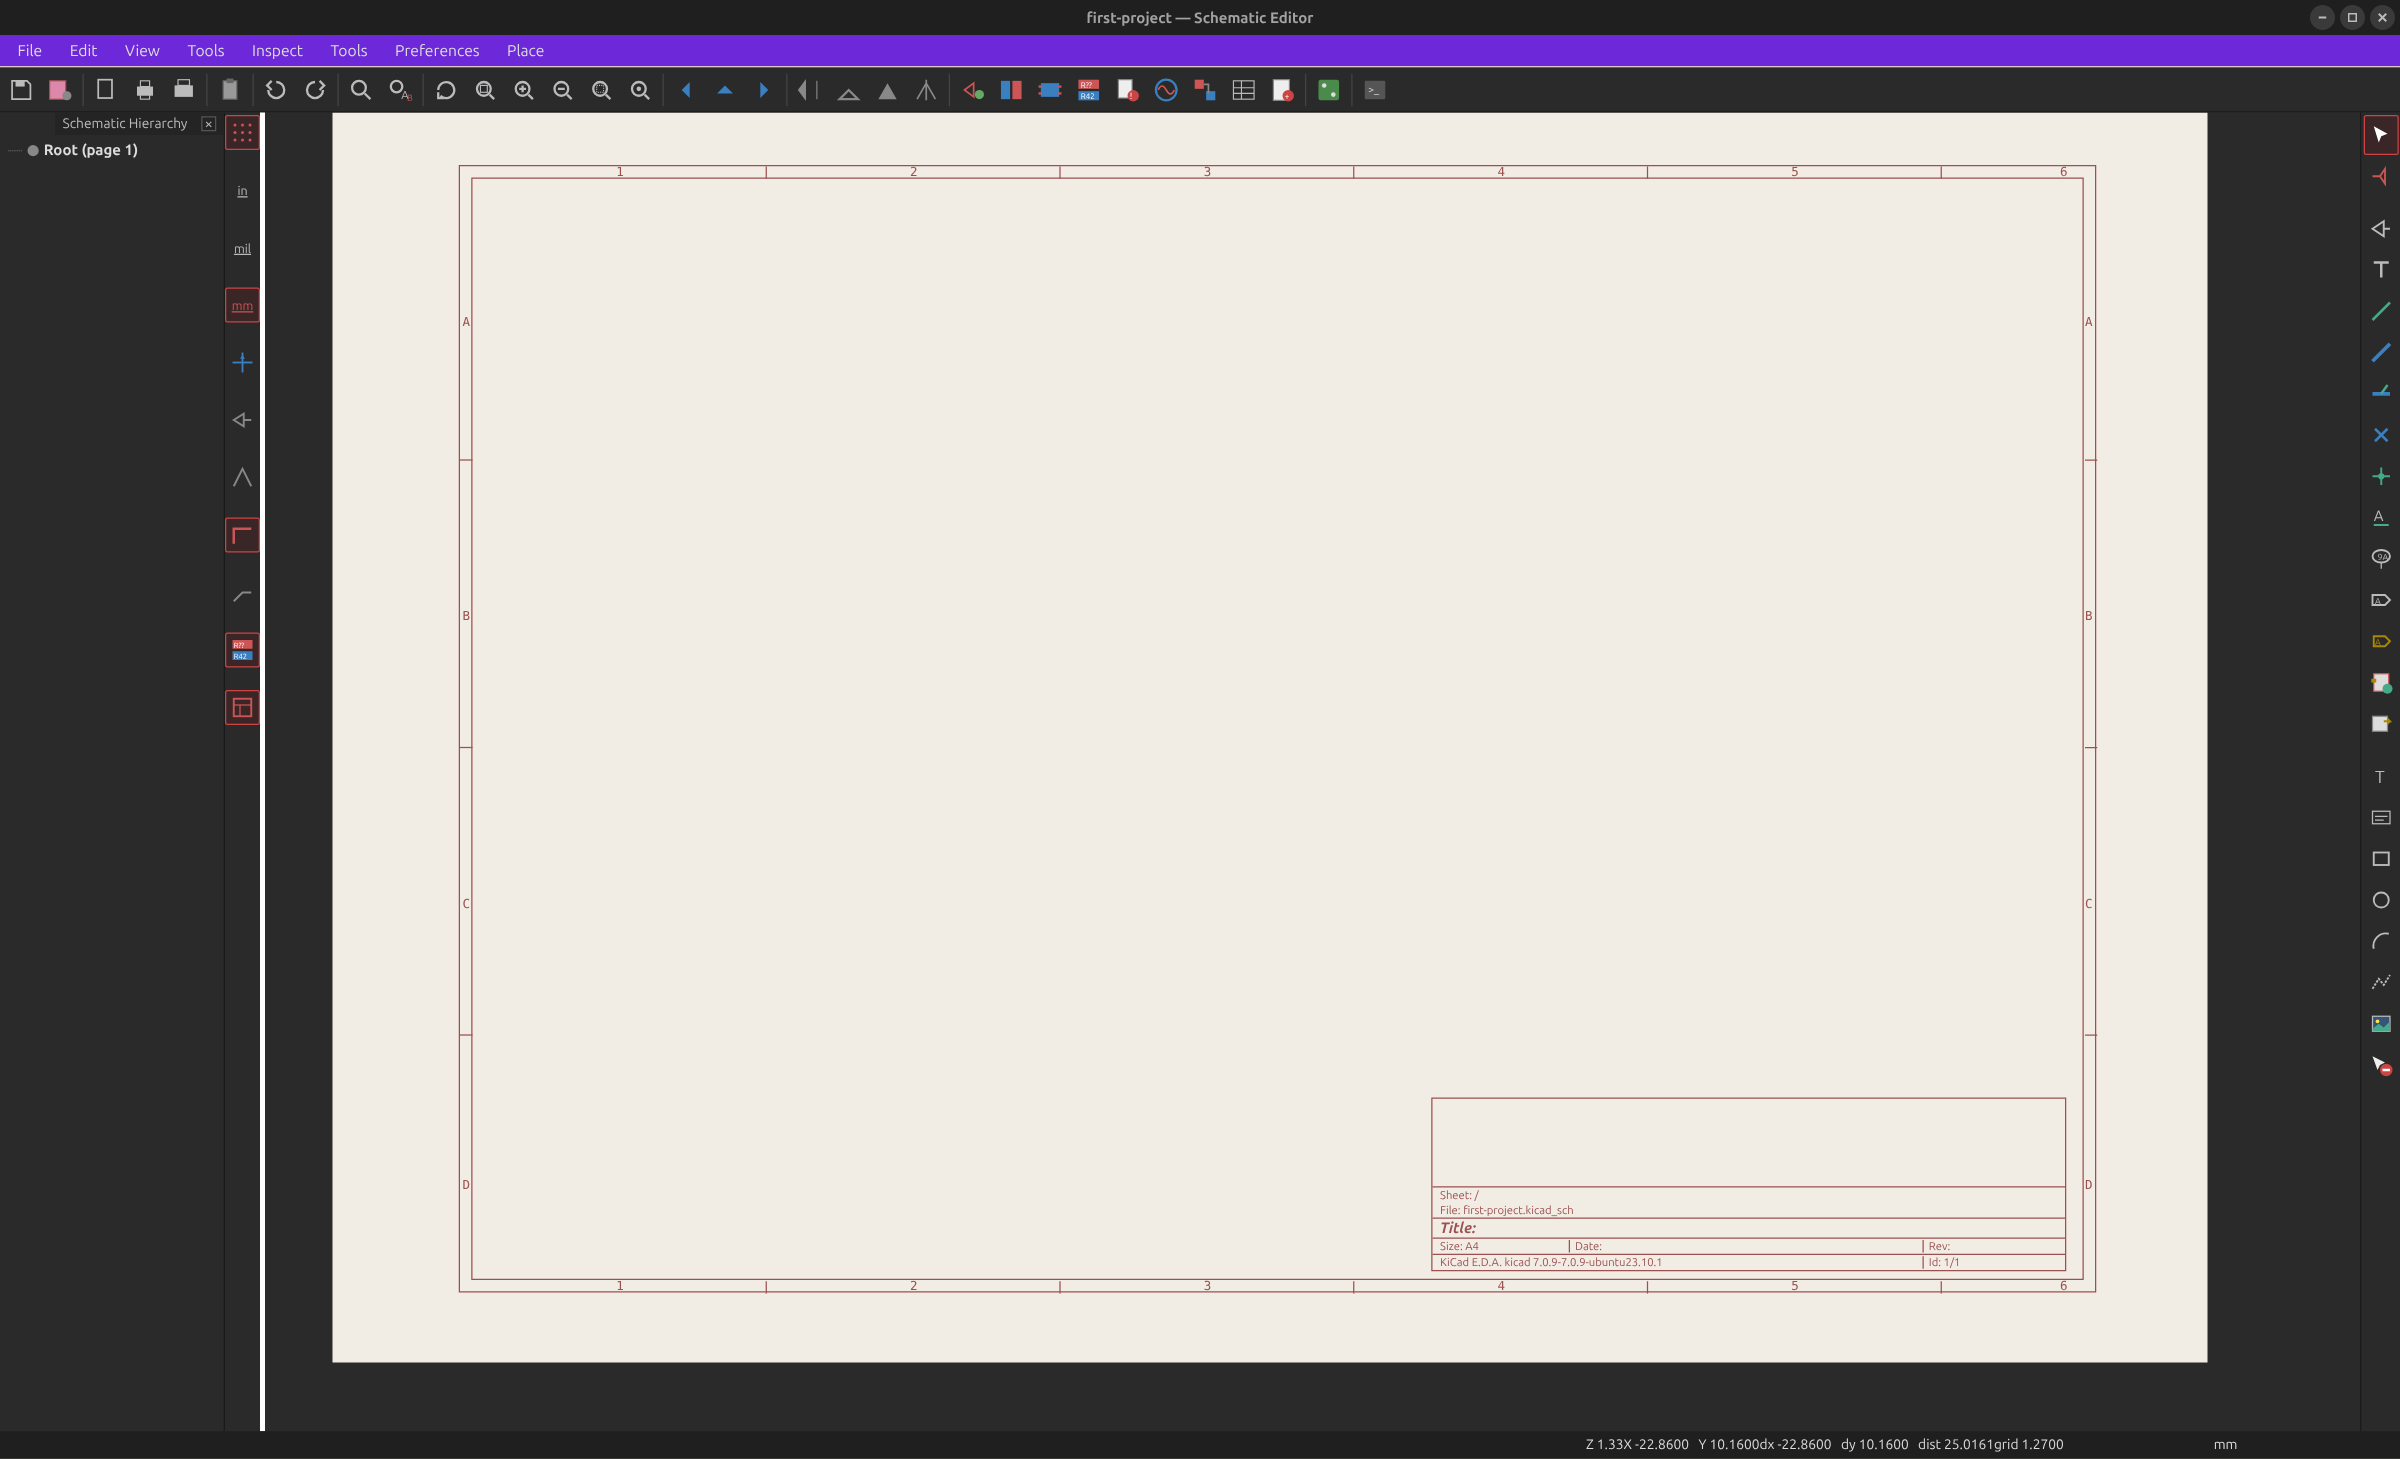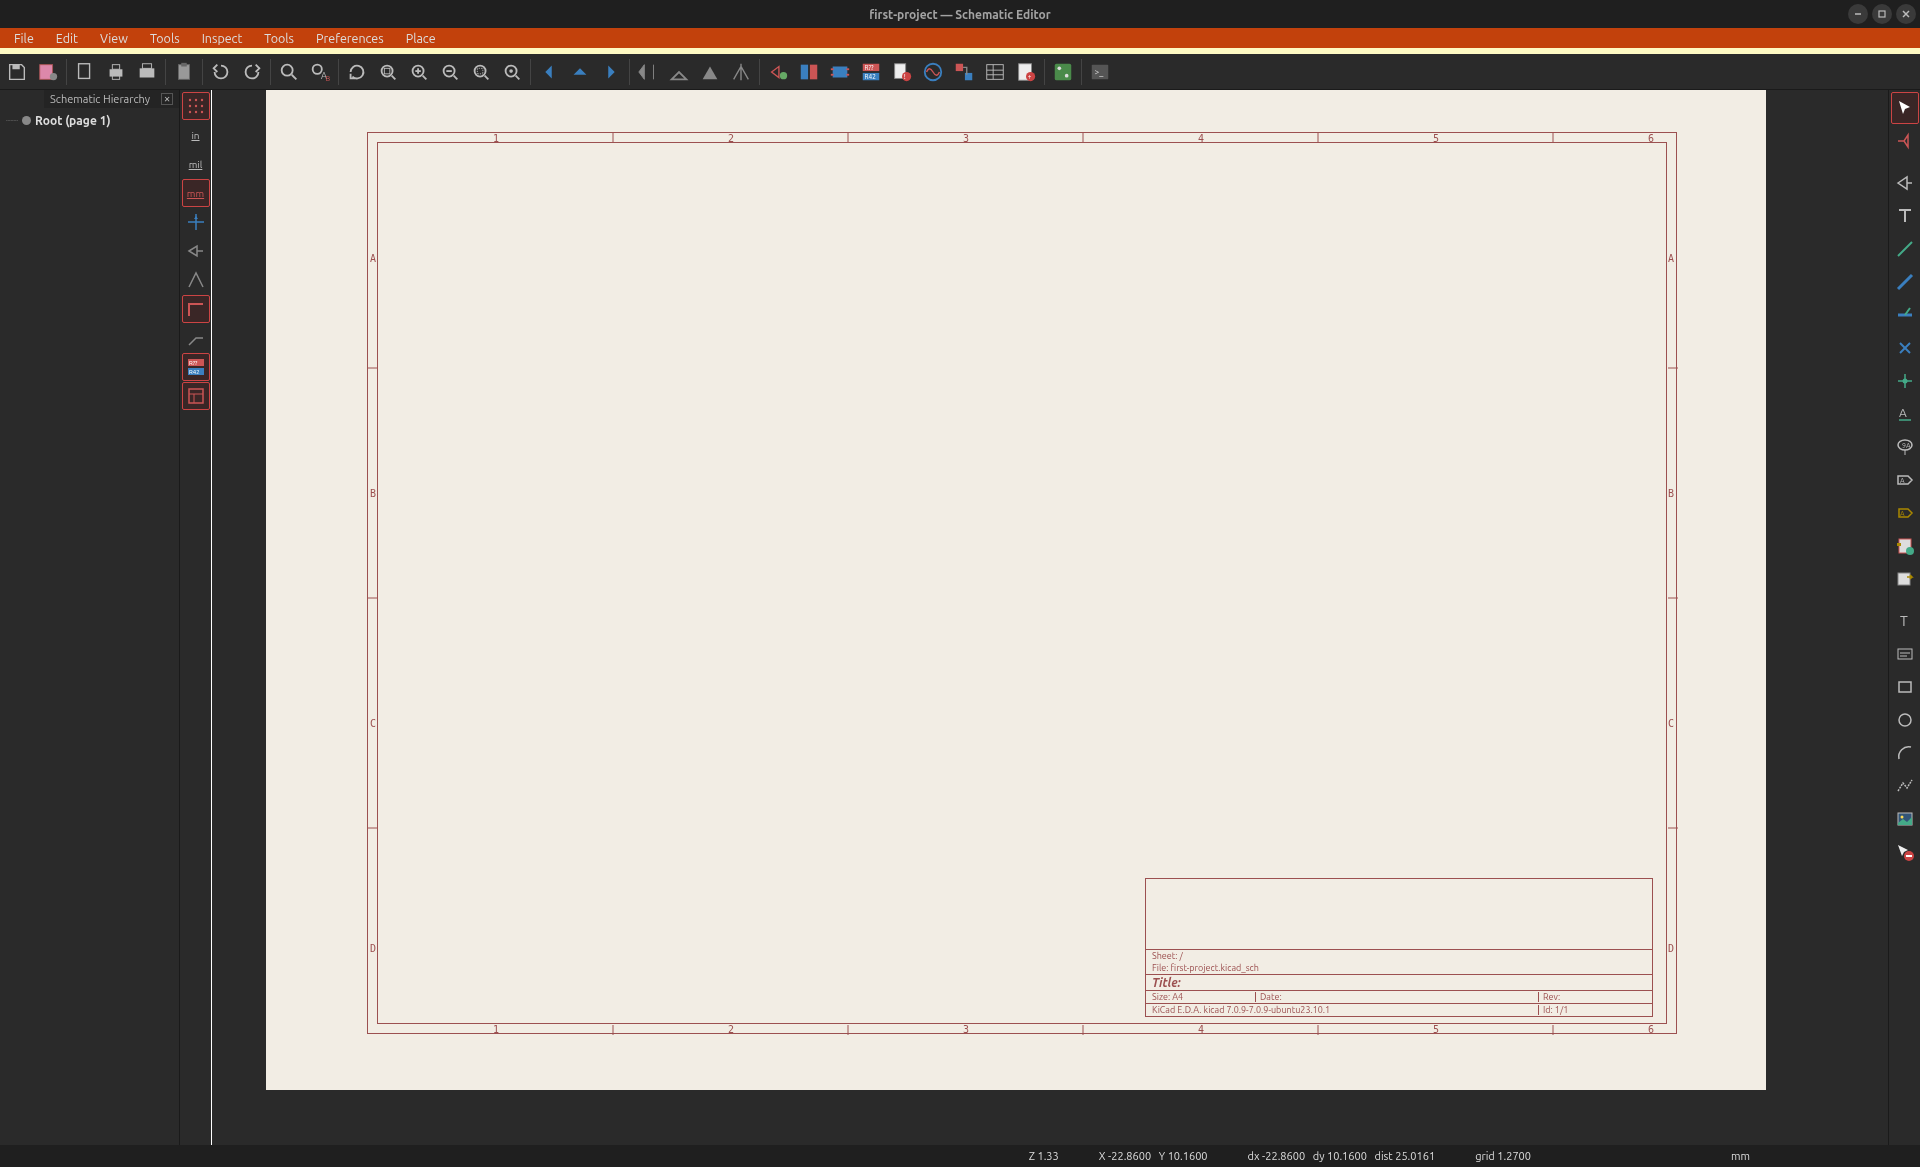--- a/index.html
+++ b/index.html
@@ -6,41 +6,41 @@
 body { width: 1920px; height: 1167px; background: #2a2a2a; overflow: hidden; display: flex; flex-direction: column; }
 
 
 .titlebar { height: 28px; background: #1f1f1f; color: #a3a3a3; display: flex; align-items: center; position: relative; }
 .titlebar .title { flex: 1; text-align: center; font-size: 12px; font-weight: 600; }
 .titlebar .tb-right { position: absolute; right: 4px; display: flex; gap: 4px; }
 .tb-btn { width: 20px; height: 20px; border-radius: 50%; background: #3a3a3a; display:flex; align-items:center; justify-content:center; color:#ccc; font-size:10px; cursor:pointer; }
 .tb-btn svg { width:10px; height:10px; }
 
 
-.menubar { height: 26px; background: #c2410c; color: #ddd; display:flex; align-items:center; padding: 0 4px; gap:2px; border-bottom:6px solid #fef9c3; }
+.menubar { height: 26px; background: #6d28d9; color: #ddd; display:flex; align-items:center; padding: 0 4px; gap:2px; border-bottom:1px solid #fef9c3; }
 .menubar .mi { padding: 2px 10px; font-size: 12.5px; border-radius:3px; cursor:pointer; }
 
 
 .toolbar { height: 36px; background: #2a2a2a; display:flex; align-items:center; padding:0 2px; gap:1px; border-bottom:1px solid #1a1a1a; }
 .tb { width: 30px; height: 30px; display:flex; align-items:center; justify-content:center; border-radius:2px; cursor:pointer; }
 .tb svg { width:22px; height:22px; }
 .sep { width:1px; height:26px; background:#444; margin:0 2px; }
 
 
 .main { flex:1; display:flex; min-height:0; }
 .leftpanel { width: 180px; background:#2a2a2a; border-right:1px solid #1a1a1a; display:flex; flex-direction:column; }
 .panel-hdr { font-size:11px; color:#bbb; padding:3px 6px; display:flex; justify-content:space-between; align-items:center; background:#242424;margin-left:44px; }
 .panel-hdr .close { width:12px; height:12px; border:1px solid #555; font-size:8px; display:flex; align-items:center; justify-content:center; cursor:pointer; }
 .tree { padding: 4px 6px; color:#ddd; font-size:12px; }
 .tree-row { display:flex; align-items:center; gap:4px; padding:2px 0; cursor:pointer; }
 .tree-row .dotline { color:#666; font-size:10px; }
 .tree-row .circ { width:9px; height:9px; border-radius:50%; background:#888; }
 
 
-.vtoolbar-left { width:32px; background:#2a2a2a; display:flex; flex-direction:column; align-items:center; padding-top:2px; gap:1px; border-right:1px solid #ffffff; }
+.vtoolbar-left { width:32px; background:#2a2a2a; display:flex; flex-direction:column; align-items:center; padding-top:2px; gap:18px; border-right:4px solid #ffffff; }
 .vtb { width:28px; height:28px; display:flex; align-items:center; justify-content:center; border-radius:2px; cursor:pointer; color:#bbb; font-size:10px; }
 .vtb.active { border:1px solid #c44; background:#3a2626; }
 .vtb svg { width:20px; height:20px; }
 
 
 .canvas-wrap { flex:1; background:#2a2a2a; position:relative; overflow:hidden; }
 .canvas-bg { position:absolute; left:54px; top:0; width:1500px; height:1000px; background:#f2ede4; }
 
 
 .sheet { position:absolute; border:1px solid #9c5050; }
@@ -53,21 +53,21 @@
 .tb-row .cell { border-left:1px solid #9c5050; padding:0 4px; }
 .tb-row .cell:first-child { border-left:none; padding-left:2px; }
 .tb-title-row { font-size:12px; font-weight:bold; font-style:italic; }
 .tb-spacer { height:70px; }
 
 
 .vtoolbar-right { width:32px; background:#2a2a2a; display:flex; flex-direction:column; align-items:center; padding-top:2px; gap:1px; border-left:1px solid #1a1a1a; }
 .vtoolbar-right .vtb { height:32px; }
 
 
-.statusbar { height:22px; background:#1f1f1f; color:#ddd; display:flex; align-items:center; padding:0 10px; gap:40px; font-size:11px; font-family:monospace; }
+.statusbar { height:22px; background:#1f1f1f; color:#ddd; display:flex; align-items:center; padding:0 10px; font-size:11px; font-family:monospace; }
 .statusbar .seg { white-space:pre; }
 .statusbar .spacer { flex:1; }
 </style>
 </head>
 <body>
 
 <div class="titlebar">
   <div class="title">first-project — Schematic Editor</div>
   <div class="tb-right">
     <div class="tb-btn">

